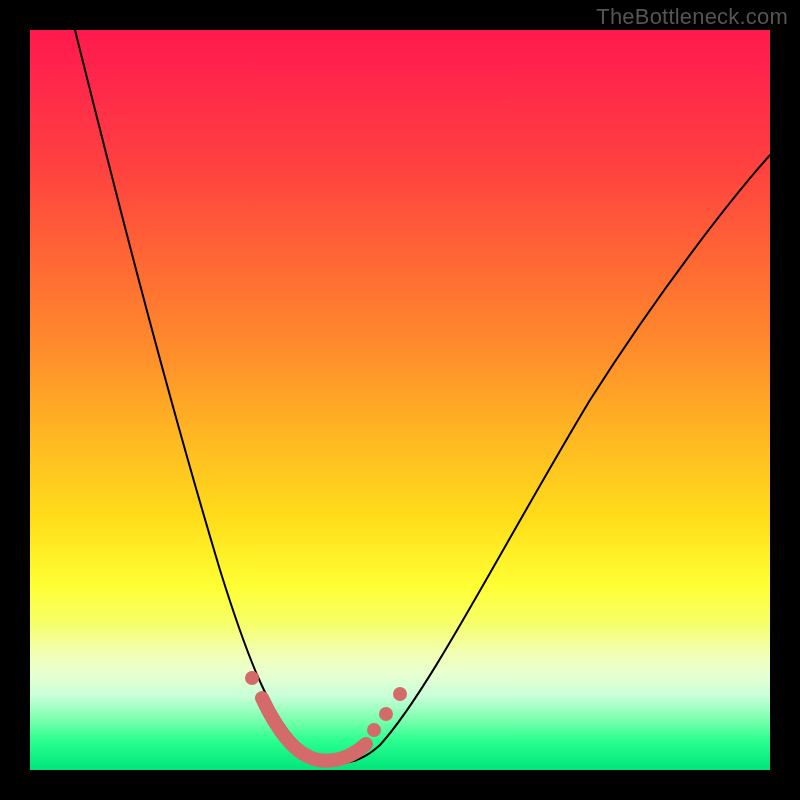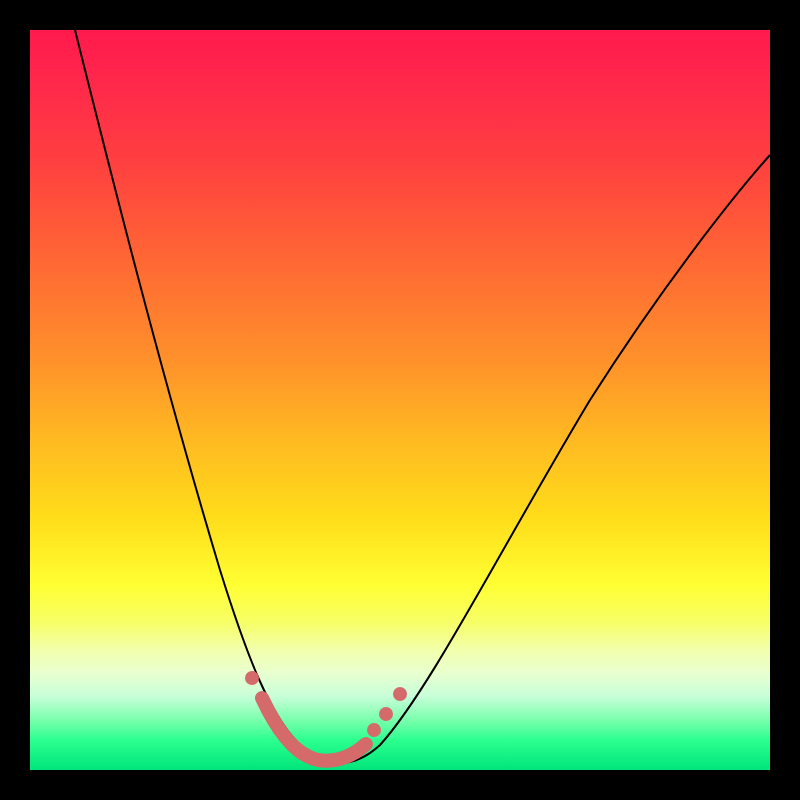--- a/index.html
+++ b/index.html
@@ -72,20 +72,21 @@
     stroke-linejoin: round;
   }
   .dot {
     fill: #d46a6a;
   }
 </style>
 </head>
 <body>
 
 <div class="frame">
+  <div class="watermark">TheBottleneck.com</div>
 
   <div class="plot-area">
     <svg class="curve" viewBox="0 0 740 740">
 
       <path class="main-path" d="M 45 0
                C 80 140, 130 340, 190 540
                C 215 620, 240 690, 275 720
                C 300 738, 325 738, 350 715
                C 400 660, 470 520, 560 370
                C 630 260, 700 170, 740 125"></path>

